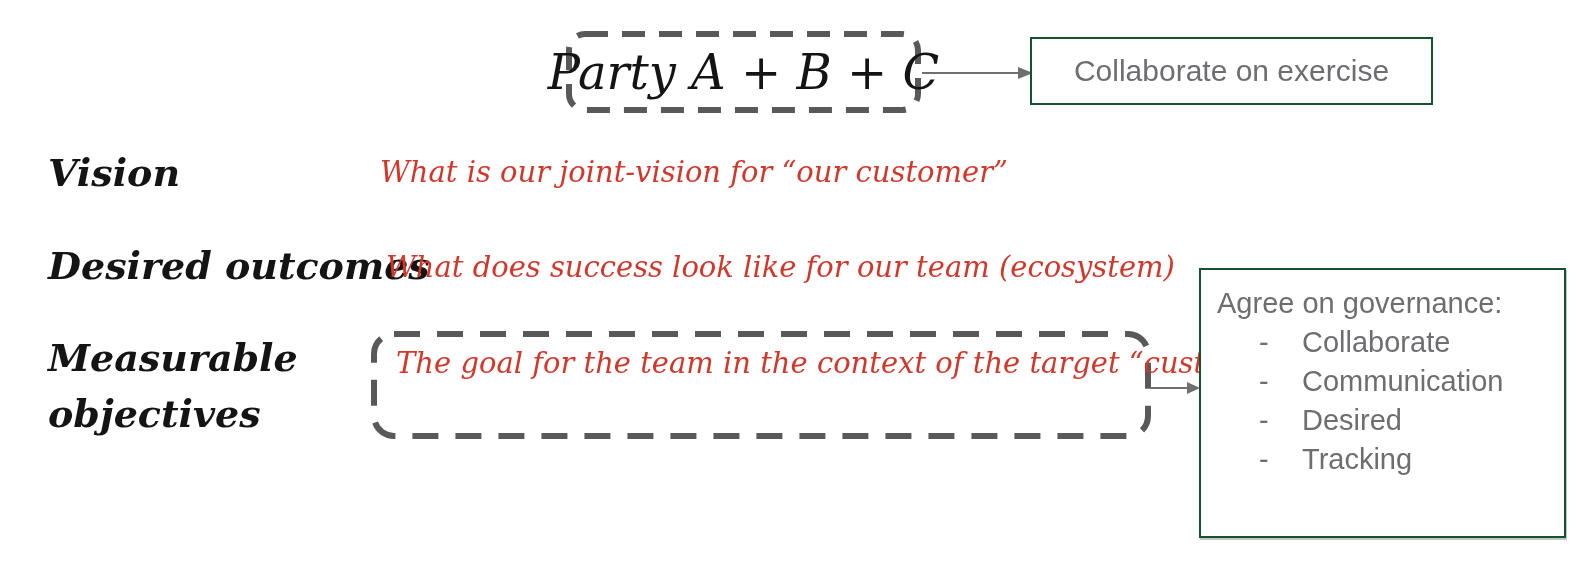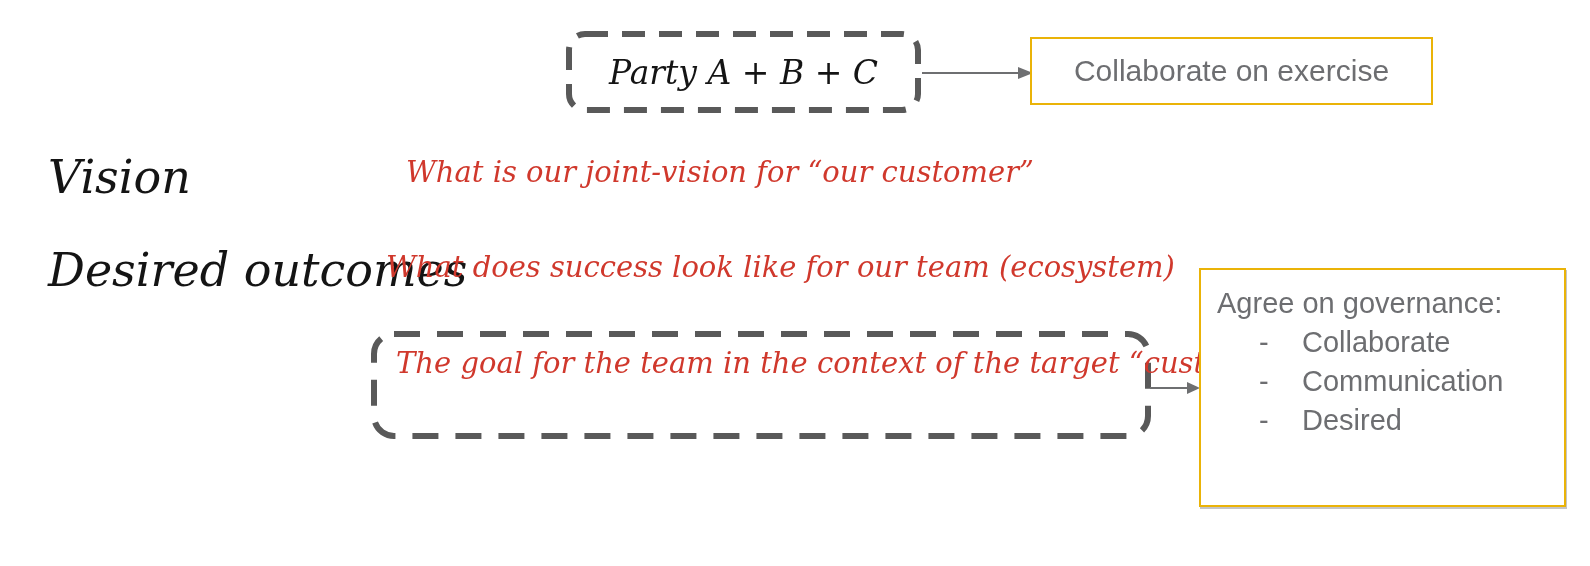--- a/index.html
+++ b/index.html
@@ -24,64 +24,64 @@
 
   
   .dash-box { position: absolute; }
   .dash-box svg { display: block; }
   .dash-box .center-label {
     position: absolute;
     left: 0; top: 0; right: 0; bottom: 0;
     display: flex;
     align-items: center;
     justify-content: center;
-    font-size: 33px;
+    font-size: 48px;
   }
 
   
   .solid-box {
     position: absolute;
-    border: 2px solid #eab308;
+    border: 2px solid #14532d;
     background: #ffffff;
     color: #6d6e71;
     box-sizing: border-box;
   }
   .collab-box {
     left: 1030px; top: 37px; width: 403px; height: 68px;
     display: flex; align-items: center; justify-content: center;
     font-size: 30px;
     white-space: nowrap;
   }
   .gov-box {
-    left: 1199px; top: 268px; width: 367px; height: 239px;
+    left: 1199px; top: 268px; width: 367px; height: 270px;
     font-size: 29px;
     line-height: 39px;
     padding: 14px 0 0 16px;
     box-shadow: 1px 2px 0 rgba(90,90,90,0.35);
   }
   .gov-title { white-space: nowrap; }
   .gov-item { white-space: nowrap; }
   .gov-bullet {
     display: inline-block;
     margin-left: 30px;
     width: 55px;
     text-align: left;
     padding-left: 12px;
     box-sizing: border-box;
   }
 
   
-  .row-label { font-size: 46px; }
+  .row-label { font-size: 38px; font-weight: bold; }
   .label-vision    { left: 48px; top: 150px; }
   .label-desired   { left: 48px; top: 243px; }
   .label-measurable{ left: 48px; top: 330px; line-height: 56px; }
 
   
   .note { font-size: 29px; }
-  .note-vision  { left: 406px; top: 155px; }
+  .note-vision  { left: 380px; top: 155px; }
   .note-desired { left: 386px; top: 250px; }
   .goal-notes {
     position: absolute;
     left: 396px; top: 340px;
     line-height: 47px;
     font-size: 29px;
   }
 
   .arrow-svg { position: absolute; }
 </style>
@@ -103,20 +103,24 @@
   </svg>
 
   <div class="solid-box collab-box">
     <span>Collaborate on exercise</span>
   </div>
 
   <div class="abs hand row-label label-vision">Vision</div>
 
   <div class="abs hand row-label label-desired">Desired outcomes</div>
 
+  <div class="abs hand row-label label-measurable">
+    <div>Measurable</div>
+    <div>objectives</div>
+  </div>
 
   <div class="abs hand red note note-vision">What is our joint-vision for “our customer”</div>
 
   <div class="abs hand red note note-desired">What does success look like for our team (ecosystem)</div>
 
   <div class="dash-box" style="left:370px; top:330px; width:782px; height:110px;">
     <svg width="782" height="110" viewBox="0 0 782 110">
       <rect x="4" y="4" width="774" height="102" rx="20" fill="none" stroke="#595959" stroke-width="6" stroke-dasharray="26 17"></rect>
     </svg>
   </div>
@@ -133,15 +137,18 @@
     <div class="gov-title">Agree on governance:</div>
     <div class="gov-item">
       <span class="gov-bullet">-</span><span>Collaborate</span>
     </div>
     <div class="gov-item">
       <span class="gov-bullet">-</span><span>Communication</span>
     </div>
     <div class="gov-item">
       <span class="gov-bullet">-</span><span>Desired</span>
     </div>
+    <div class="gov-item">
+      <span class="gov-bullet">-</span><span>Tracking</span>
+    </div>
   </div>
 
 </div>
 
 </body></html>

